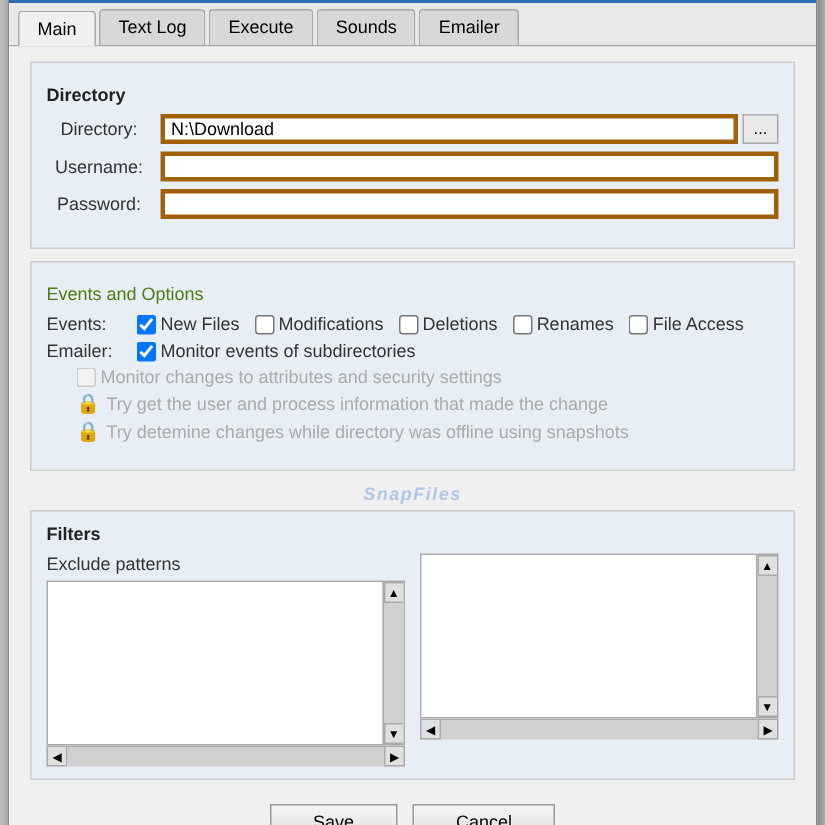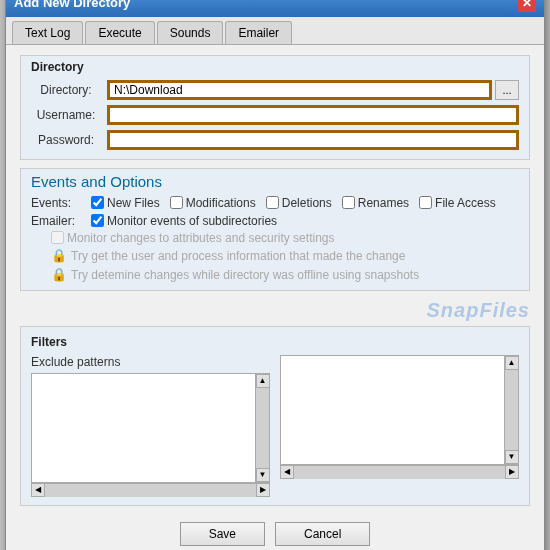--- a/index.html
+++ b/index.html
@@ -104,27 +104,27 @@
       cursor: pointer;
       font-size: 11px;
       margin-left: 3px;
       display: flex;
       align-items: center;
       justify-content: center;
     }
     .section-box {
       border: 1px solid #ccc;
       background: #e8eef5;
-      padding: 4px 10px;
+      padding: 14px 10px;
       margin-bottom: 8px;
     }
     .section-box-title {
-      font-size: 15px;
+      font-size: 12px;
       margin-bottom: 6px;
-      color: #0369a1;
+      color: #4d7c0f;
     }
     .events-row {
       display: flex;
       align-items: center;
       margin-bottom: 4px;
     }
     .events-label {
       width: 60px;
       font-size: 12px;
       color: #333;
@@ -254,40 +254,41 @@
       padding: 8px 0 6px 0;
     }
     .btn {
       padding: 4px 28px;
       border: 1px solid #999;
       background: linear-gradient(to bottom, #f5f5f5, #e0e0e0);
       cursor: pointer;
       font-size: 12px;
     }
     .watermark {
-      text-align: right;
+      text-align: center;
       color: #b0c8e8;
-      font-size: 20px;
+      font-size: 12px;
       font-weight: bold;
       letter-spacing: 1px;
       margin-bottom: 4px;
       font-style: italic;
     }
   </style>
 </head>
 <body>
 
 <div class="window">
 
   <div class="title-bar">
     <span>Add New Directory</span>
     <button class="title-bar-close">✕</button>
   </div>
 
   <div class="tab-bar">
+    <div class="tab active">Main</div>
     <div class="tab">Text Log</div>
     <div class="tab">Execute</div>
     <div class="tab">Sounds</div>
     <div class="tab">Emailer</div>
   </div>
 
   <div class="content">
 
     <div class="section-box">
       <div class="section-label">Directory</div>

